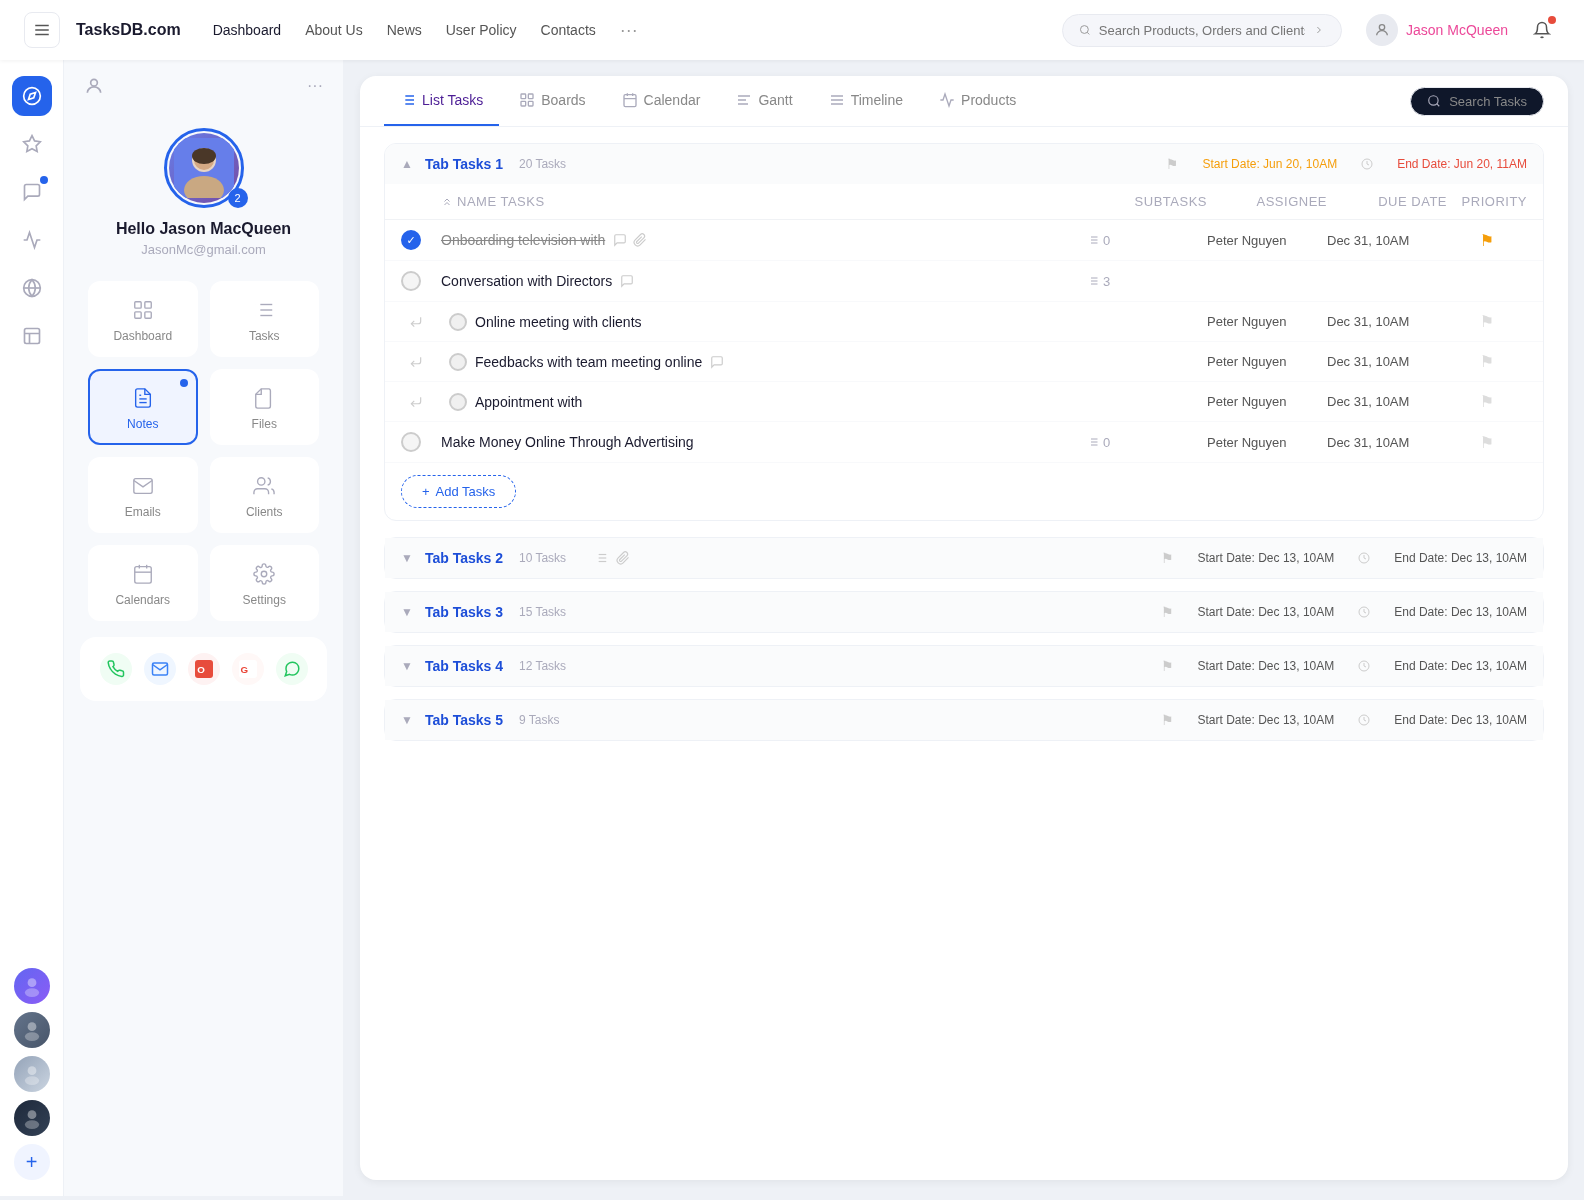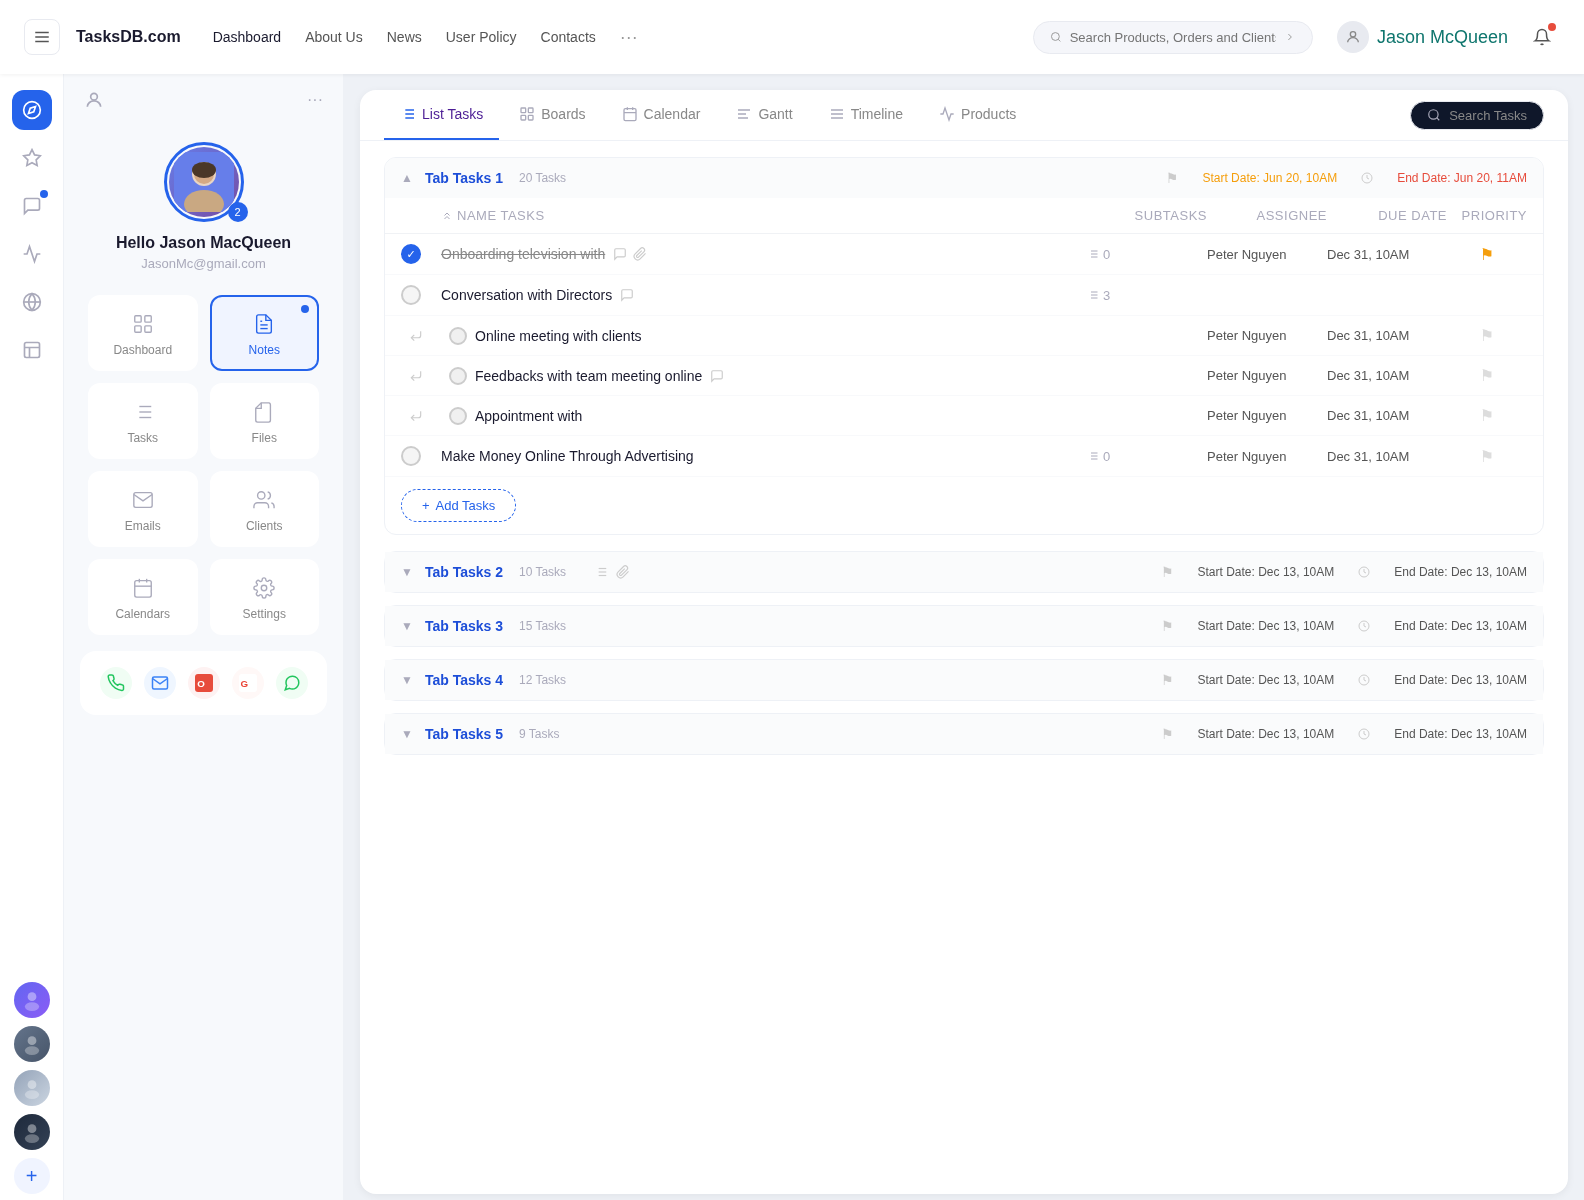--- a/index.html
+++ b/index.html
@@ -1,41 +1,41 @@
 <!DOCTYPE html>
 <html><head>
   <meta charset="utf-8">
   <style>
     * { box-sizing: border-box; margin: 0; padding: 0; }
     body { font-family: -apple-system, BlinkMacSystemFont, 'Segoe UI', sans-serif; background: #eef1f6; min-height: 1200px; }
 
     
     .top-nav {
       background: #fff;
-      height: 74px;
+      height: 60px;
       display: flex;
       align-items: center;
       padding: 1px 24px;
       box-shadow: 0 1px 4px rgba(0,0,0,0.06);
       position: relative;
       z-index: 10;
     }
     .nav-hamburger { width: 36px; height: 36px; display: flex; align-items: center; justify-content: center; cursor: pointer; margin-right: 16px; border: 1px solid #e8eaf0; border-radius: 8px; }
     .nav-logo { font-size: 16px; font-weight: 700; color: #1a1a2e; margin-right: 32px; }
     .nav-links { display: flex; gap: 24px; align-items: center; }
     .nav-links a { font-size: 14px; color: #555; text-decoration: none; cursor: pointer; }
     .nav-links a.active { color: #1a1a2e; font-weight: 500; }
     .nav-dots { color: #999; font-size: 18px; cursor: pointer; }
     .nav-search { margin-left: auto; margin-right: 24px; }
     .nav-search-box { display: flex; align-items: center; background: #f5f6fa; border: 1px solid #e8eaf0; border-radius: 24px; padding: 8px 16px; width: 280px; gap: 8px; }
     .nav-search-box input { border: none; background: transparent; outline: none; font-size: 13px; color: #999; width: 100%; }
     .nav-right { display: flex; align-items: center; gap: 16px; }
     .nav-user { display: flex; align-items: center; gap: 8px; cursor: pointer; }
     .nav-user-icon { width: 32px; height: 32px; background: #e8eaf0; border-radius: 50%; display: flex; align-items: center; justify-content: center; }
-    .nav-user-name { font-size: 18px; color: #0f766e; font-weight: 500; }
+    .nav-user-name { font-size: 14px; color: #ec4899; font-weight: 500; }
     .nav-bell { position: relative; cursor: pointer; width: 36px; height: 36px; display: flex; align-items: center; justify-content: center; }
     .nav-bell-dot { position: absolute; top: 4px; right: 4px; width: 8px; height: 8px; background: #e74c3c; border-radius: 50%; }
 
     
     .main-layout { display: flex; height: calc(1200px - 64px); }
 
     
     .icon-bar { width: 64px; background: #fff; display: flex; flex-direction: column; align-items: center; padding: 16px 0; gap: 8px; border-right: 1px solid #eef1f6; }
     .icon-bar-item { width: 40px; height: 40px; display: flex; align-items: center; justify-content: center; border-radius: 12px; cursor: pointer; position: relative; }
     .icon-bar-item.active { background: #2563eb; }
@@ -274,42 +274,42 @@
       <div class="sidebar-grid-item">
         <svg width="22" height="22" fill="none" stroke="#aab" stroke-width="1.5" viewBox="0 0 24 24" class="grid-icon">
           <rect x="3" y="3" width="7" height="7" rx="1"></rect>
             <rect x="14" y="3" width="7" height="7" rx="1"></rect>
             <rect x="3" y="14" width="7" height="7" rx="1"></rect>
             <rect x="14" y="14" width="7" height="7" rx="1"></rect>
         </svg>
         <span class="sidebar-grid-label">Dashboard</span>
       </div>
 
+      <div class="sidebar-grid-item">
+        <svg width="22" height="22" fill="none" stroke="#aab" stroke-width="1.5" viewBox="0 0 24 24" class="grid-icon">
+          <line x1="8" y1="6" x2="21" y2="6"></line>
+            <line x1="8" y1="12" x2="21" y2="12"></line>
+            <line x1="8" y1="18" x2="21" y2="18"></line>
+            <line x1="3" y1="6" x2="3.01" y2="6"></line>
+            <line x1="3" y1="12" x2="3.01" y2="12"></line>
+            <line x1="3" y1="18" x2="3.01" y2="18"></line>
+        </svg>
+        <span class="sidebar-grid-label">Tasks</span>
+      </div>
+
       <div class="sidebar-grid-item active">
         <div class="sidebar-grid-item-dot"></div>
         <svg width="22" height="22" fill="none" stroke="#2563eb" stroke-width="1.5" viewBox="0 0 24 24" class="grid-icon blue">
           <path d="M14 2H6a2 2 0 0 0-2 2v16a2 2 0 0 0 2 2h12a2 2 0 0 0 2-2V8z"></path>
             <polyline points="14 2 14 8 20 8"></polyline>
             <line x1="16" y1="13" x2="8" y2="13"></line>
             <line x1="16" y1="17" x2="8" y2="17"></line>
             <polyline points="10 9 9 9 8 9"></polyline>
         </svg>
         <span class="sidebar-grid-label" style="color:#2563eb">Notes</span>
-      </div>
-
-      <div class="sidebar-grid-item">
-        <svg width="22" height="22" fill="none" stroke="#aab" stroke-width="1.5" viewBox="0 0 24 24" class="grid-icon">
-          <line x1="8" y1="6" x2="21" y2="6"></line>
-            <line x1="8" y1="12" x2="21" y2="12"></line>
-            <line x1="8" y1="18" x2="21" y2="18"></line>
-            <line x1="3" y1="6" x2="3.01" y2="6"></line>
-            <line x1="3" y1="12" x2="3.01" y2="12"></line>
-            <line x1="3" y1="18" x2="3.01" y2="18"></line>
-        </svg>
-        <span class="sidebar-grid-label">Tasks</span>
       </div>
 
       <div class="sidebar-grid-item">
         <svg width="22" height="22" fill="none" stroke="#aab" stroke-width="1.5" viewBox="0 0 24 24" class="grid-icon">
           <path d="M17.5 2H9L3 8v13a2 2 0 0 0 2 2h12a2 2 0 0 0 2-2V4a2 2 0 0 0-1.5-1.9z"></path>
             <polyline points="9 2 9 8 3 8"></polyline>
         </svg>
         <span class="sidebar-grid-label">Files</span>
       </div>
 

